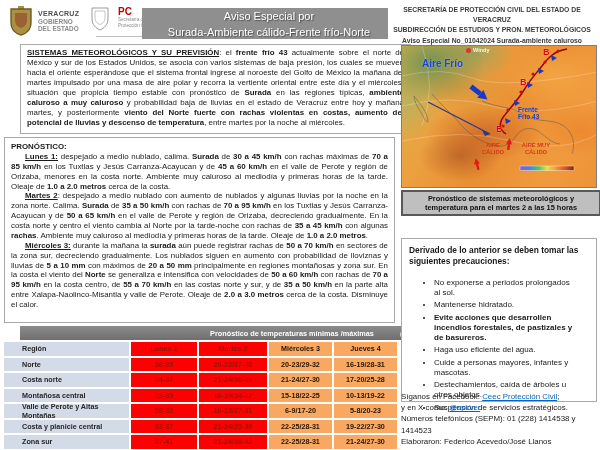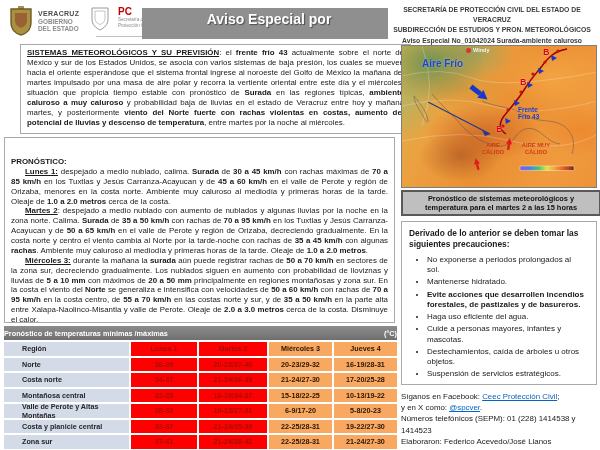--- a/index.html
+++ b/index.html
@@ -16,45 +16,45 @@
   .logo1-text{font-size:6.4px;line-height:1.15;color:#8a8a8a;font-weight:bold;}
   .logo1-text .brand{color:#4d4d4d;font-size:7px;letter-spacing:.3px;}
   .logo2{position:absolute;left:90px;top:6px;display:flex;align-items:flex-start;gap:8px;}
   .logo2-col{display:flex;flex-direction:column;line-height:1.1;}
   .pc-abbr{color:#c00000;font-weight:bold;font-size:10px;}
   .pc-sub{font-size:4.6px;color:#8a8a8a;line-height:1.2;}
   .logo-rule{position:absolute;left:96px;top:36px;width:46px;border-top:1px solid #bdbdbd;}
 
   .banner{
     position:absolute;left:142px;top:8px;width:246px;height:31px;
-    background:#8f8f8f;color:#fff;font-weight:bold;text-align:center;
-    font-size:14px;line-height:1.45;padding-top:1px;box-sizing:border-box;
+    background:#8f8f8f;color:#fff;font-weight:normal;text-align:center;
+    font-size:11px;line-height:1.45;padding-top:1px;box-sizing:border-box;
     text-shadow:1px 1px 1px rgba(70,70,70,.9);
     padding-left:8px;
   }
   .org{
     position:absolute;left:386px;top:5px;width:212px;text-align:center;
     font-size:6.8px;font-weight:bold;color:#3b3b3b;line-height:1.5;
   }
 
   
   .box{position:absolute;background:#fff;border:1px solid #a9a9a9;box-sizing:border-box;}
   #systems-box{left:20px;top:44px;width:391px;height:90px;padding:3px 6px;
     font-size:7.9px;line-height:1.26;text-align:justify;}
-  #forecast-box{left:4px;top:137px;width:391px;height:186px;padding:19px 6px;
+  #forecast-box{left:4px;top:137px;width:391px;height:186px;padding:4px 6px;
     font-size:7.9px;line-height:1.25;text-align:justify;}
   .para{margin:0;}
   .para.indent{text-indent:14px;}
   .fc-title{margin:0;font-weight:bold;}
 
   
   #table-band{
-    position:absolute;left:4px;top:326px;width:393px;height:14px;
+    position:absolute;left:20px;top:326px;width:393px;height:14px;
     background:linear-gradient(#8c8c8c,#6f6f6f);color:#fff;
-    font-size:7.3px;font-weight:bold;display:flex;align-items:center;justify-content:space-between;gap:26px;
+    font-size:7.3px;font-weight:bold;display:flex;align-items:center;justify-content:flex-end;gap:26px;
   }
   #temp-table{
     position:absolute;left:4px;top:342px;width:393px;
     display:grid;grid-template-columns:125px 66px 68px 63px 63px;
     grid-auto-rows:13.5px;gap:2px;background:#fff;
   }
   .cell{display:flex;align-items:center;justify-content:center;
     font-size:7.2px;font-weight:bold;box-sizing:border-box;}
   .cell.region{background:#d3dae8;justify-content:flex-start;padding-left:18px;color:#262626;}
   .cell.red{background:#fe0000;color:#9c1306;}
@@ -85,25 +85,25 @@
   .lbl-warm{left:76px;top:96px;width:30px;font-size:5.8px;color:#d13a1a;text-align:center;}
   .lbl-vwarm{left:116px;top:96px;width:36px;font-size:5.8px;color:#d13a1a;text-align:center;}
 
   #map-caption{
     position:absolute;left:401px;top:190px;width:200px;height:26px;
     background:#bfbfbf;border:2px solid #595959;box-sizing:border-box;
     display:flex;align-items:center;justify-content:center;text-align:center;
     font-size:7.4px;font-weight:bold;color:#111;padding:0 8px;
   }
   #precautions-box{
-    position:absolute;left:401px;top:221px;width:196px;height:164px;
+    position:absolute;left:401px;top:238px;width:196px;height:164px;
     border:1px solid #a9a9a9;box-sizing:border-box;padding:6px 7px 0 7px;background:#fff;
   }
   .prec-intro{font-size:8.4px;font-weight:bold;line-height:1.25;margin:0 0 6px 0;}
-  #precautions-list{margin:5px;padding-left:13px;font-size:8px;line-height:1.28;list-style:disc;}
+  #precautions-list{margin:12px;padding-left:13px;font-size:8px;line-height:1.28;list-style:disc;}
   #precautions-list li{margin-bottom:2px;}
 
   #footer{
     position:absolute;left:401px;top:391px;width:198px;
     font-size:7.9px;line-height:1.42;color:#1a1a1a;
   }
 </style>
 </head>
 <body>
 
@@ -128,20 +128,21 @@
   <div class="logo2-col">
     <span class="pc-abbr">PC</span>
     <span class="pc-sub">Secretaría de</span>
     <span class="pc-sub">Protección Civil</span>
   </div>
 </div>
 <div class="logo-rule"></div>
 
 <div class="banner">
   <div>Aviso Especial por</div>
+  <div>Surada-Ambiente cálido-Frente frío-Norte</div>
 </div>
 
 <div class="org">
     <div>SECRETARÍA DE PROTECCIÓN CIVIL DEL ESTADO DE VERACRUZ</div>
     <div>SUBDIRECCIÓN DE ESTUDIOS Y PRON. METEOROLÓGICOS</div>
     <div>Aviso Especial No_01042024 Surada-ambiente caluroso</div>
     <div>XALAPA, VER.,  lunes 01 de abril de 2024/8:00 h</div>
   </div>
 
 <div id="systems-box" class="box">

